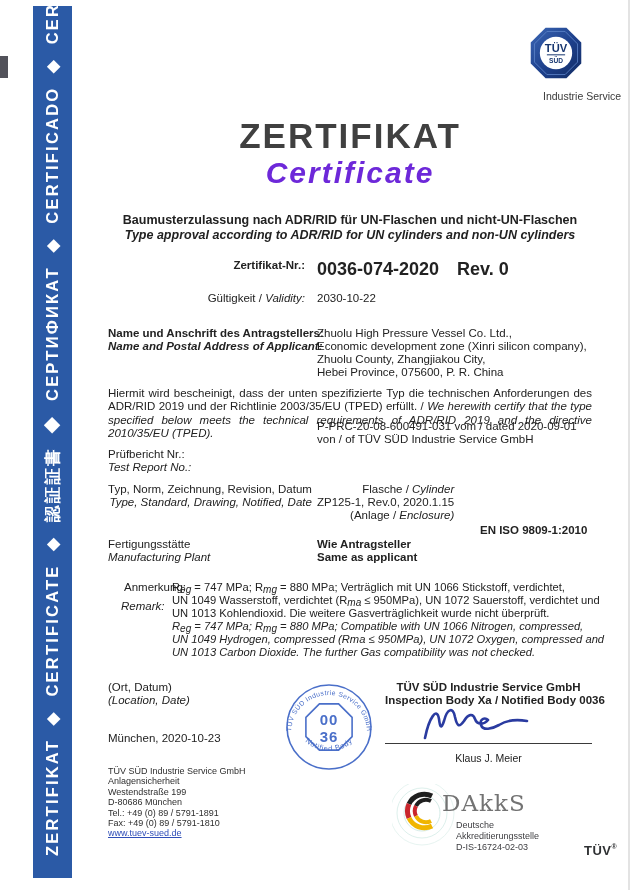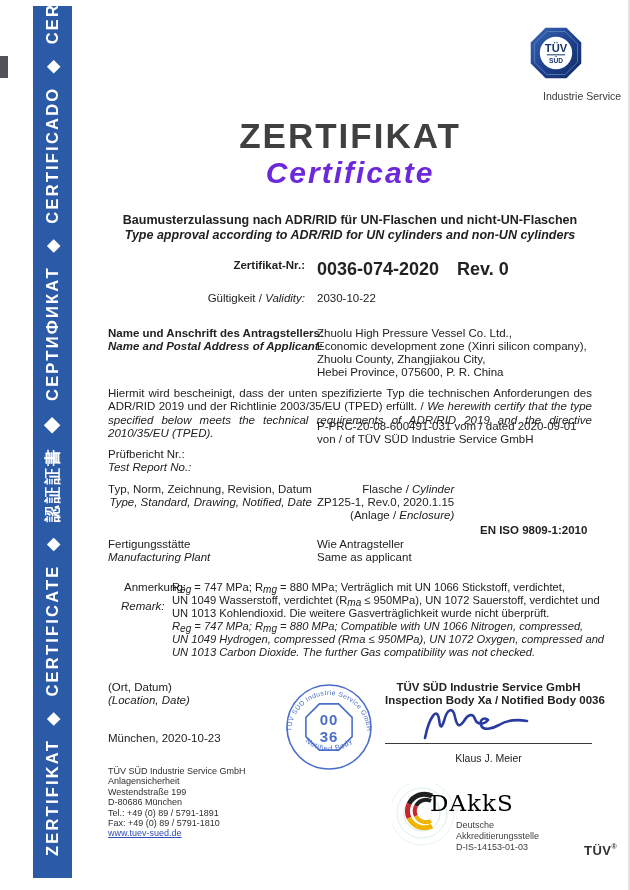--- a/index.html
+++ b/index.html
@@ -40,21 +40,21 @@
   
   .remark-val{font-size:11.2px; line-height:13px; white-space:nowrap;}
   sub{font-size:10px; line-height:0; vertical-align:-2px;font-style:italic;}
   
   .signoff{left:385px; width:207px; text-align:center;}
   .sig-rule{left:385px; top:743px; width:207px; height:1px; background:#3a3a3a;}
   
   .footer{left:108px; top:766px; font-size:9px; line-height:10.4px; color:#2e2e2e;}
   .weblink{color:#2f4eb8; text-decoration:underline; cursor:pointer;}
   
-  .dakks-word{left:430px; top:790px; font-family:"DejaVu Serif", serif; font-size:23px; color:#000000; letter-spacing:1px;}
+  .dakks-word{left:442px; top:790px; font-family:"DejaVu Serif", serif; font-size:23px; color:#737373; letter-spacing:1px;}
   .dakks-lines{left:456px; top:820px; font-size:9px; line-height:10.8px; color:#3d3d40;}
   .tuv-mark{left:584px; top:843px; font-size:13px; font-weight:bold; color:#2f3133; letter-spacing:0.5px;}
   .tuv-mark sup{font-size:7px; vertical-align:6px;}
 </style>
 </head>
 <body>
 
 <div class="page">
 
   <div class="abs scan-mark"></div>
@@ -133,21 +133,21 @@
     <div class="nowrap"><span>Flasche /</span> <span class="it">Cylinder</span></div>
     <div class="nowrap">ZP125-1, Rev.0, 2020.1.15</div>
     <div class="nowrap"><span>(Anlage /</span> <span class="it">Enclosure)</span></div>
   </div>
   <div class="abs val b nowrap" style="left:480px; top:483px;margin-top:41px;">EN ISO 9809-1:2010</div>
 
   <div class="abs lbl" style="left:108px; top:538px;">
     <div>Fertigungsstätte</div>
     <div class="it">Manufacturing Plant</div>
   </div>
-  <div class="abs valcol val" style="top:538px;">
+  <div class="abs valcol val" style="top:538px;font-weight:bold;">
     <div>Wie Antragsteller</div>
     <div>Same as applicant</div>
   </div>
 
   <div class="abs lbl nowrap" style="left:124px; top:581px;">Anmerkung:</div>
   <div class="abs lbl it nowrap" style="left:108px; top:600px;margin-left:13px;">Remark:</div>
   <div class="abs" style="left:172px; top:581px;">
     <div class="remark-val">R<sub>eg</sub> = 747 MPa; R<sub>mg</sub> = 880 MPa; Verträglich mit UN 1066 Stickstoff, verdichtet,</div>
     <div class="remark-val">UN 1049 Wasserstoff, verdichtet (R<sub>ma</sub> ≤ 950MPa), UN 1072 Sauerstoff, verdichtet und</div>
     <div class="remark-val">UN 1013 Kohlendioxid. Die weitere Gasverträglichkeit wurde nicht überprüft.</div>
@@ -209,20 +209,20 @@
     <path d="M 17,20 A 17,17 0 0 0 17,34" fill="none" stroke="#c9252c" stroke-width="5"></path>
     <path d="M 17,34 A 17,17 0 0 0 40,42" fill="none" stroke="#f0b500" stroke-width="5"></path>
     <path d="M 39,17 A 11,11 0 0 0 24,22" fill="none" stroke="#1f1f1f" stroke-width="4"></path>
     <path d="M 24,22 A 11,11 0 0 0 24,32" fill="none" stroke="#c9252c" stroke-width="4"></path>
     <path d="M 24,32 A 11,11 0 0 0 39,37" fill="none" stroke="#f0b500" stroke-width="4"></path>
   </svg>
   <div class="abs dakks-word">DAkkS</div>
   <div class="abs dakks-lines">
     <div>Deutsche</div>
     <div>Akkreditierungsstelle</div>
-    <div>D-IS-14153-01-03</div>
+    <div>D-IS-16724-02-03</div>
   </div>
 
   <div class="abs tuv-mark">
     <span>TÜV</span><sup>®</sup>
   </div>
 
 </div>
 
 </body></html>

